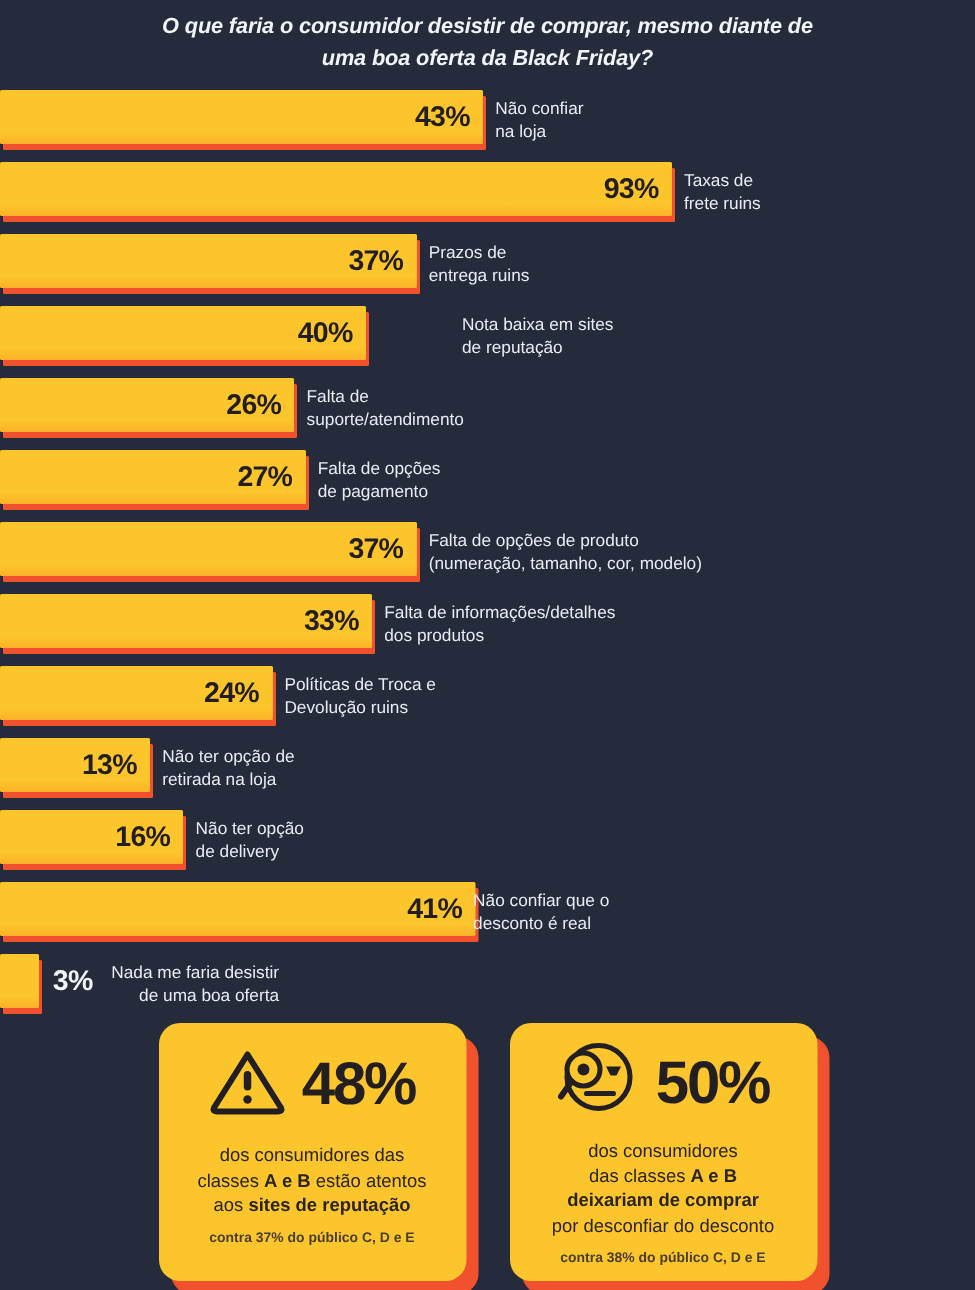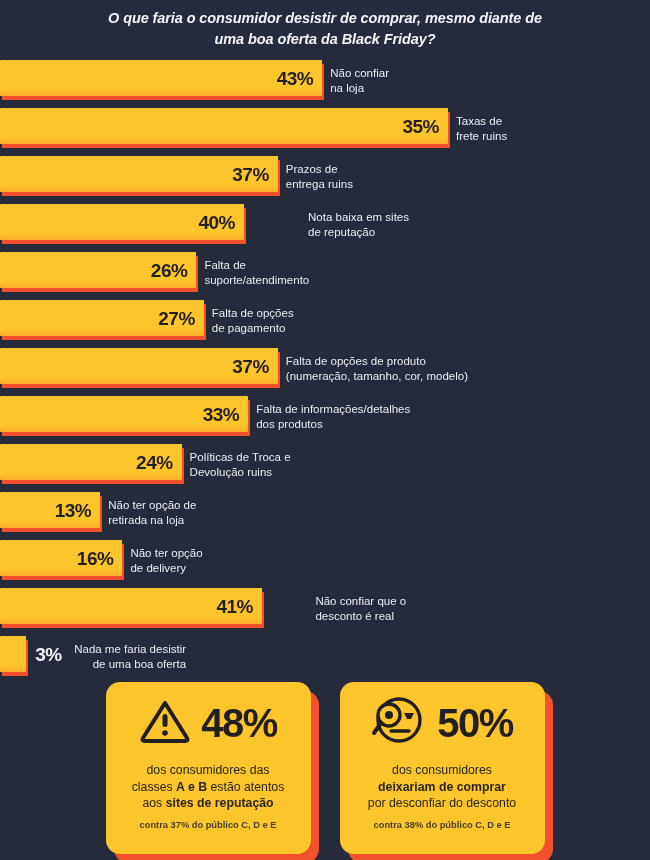--- a/index.html
+++ b/index.html
@@ -179,21 +179,21 @@
           <span class="bar-pct">43%</span>
         </div>
       </div>
       <div class="bar-label" style="left: 330.2px;">Não confiar
 na loja</div>
     </div>
     <div class="bar-row">
       <div class="bar-shell" style="width: 448px;">
         <div class="bar-shadow"></div>
         <div class="bar-fill">
-          <span class="bar-pct">35%</span>
+          <span class="bar-pct">93%</span>
         </div>
       </div>
       <div class="bar-label" style="left: 456px;">Taxas de
 frete ruins</div>
     </div>
     <div class="bar-row">
       <div class="bar-shell" style="width: 277.8px;">
         <div class="bar-shadow"></div>
         <div class="bar-fill">
           <span class="bar-pct">37%</span>
@@ -276,21 +276,21 @@
       <div class="bar-shell" style="width: 122.4px;">
         <div class="bar-shadow"></div>
         <div class="bar-fill">
           <span class="bar-pct">16%</span>
         </div>
       </div>
       <div class="bar-label" style="left: 130.4px;">Não ter opção
 de delivery</div>
     </div>
     <div class="bar-row">
-      <div class="bar-shell" style="width: 262px;">
+      <div class="bar-shell" style="width: 317px;">
         <div class="bar-shadow"></div>
         <div class="bar-fill">
           <span class="bar-pct">41%</span>
         </div>
       </div>
       <div class="bar-label" style="left: 315.4px;">Não confiar que o
 desconto é real</div>
     </div>
     <div class="bar-row">
       <span class="bar-pct-outside" style="left: 35.2px;">3%</span>
@@ -338,20 +338,21 @@
             <circle cx="18" cy="19" r="4" fill="#231f20"></circle>
             <line x1="10" y1="27" x2="3" y2="37" stroke="#231f20" stroke-width="4" stroke-linecap="round"></line>
             <path d="M33 17 L43 17 L40 23 L36 23 Z" fill="#231f20"></path>
             <line x1="20" y1="35" x2="38" y2="35" stroke="#231f20" stroke-width="3.4" stroke-linecap="round"></line>
           </svg>
         </span>
         <span class="card-pct">50%</span>
       </div>
       <div class="card-body">
           <div><span>dos consumidores</span></div>
+          <div><span>das classes </span><b>A e B</b></div>
           <div><b>deixariam de comprar</b></div>
           <div><span>por desconfiar do desconto</span></div>
         </div>
       <div class="card-foot">contra 38% do público C, D e E</div>
     </div>
   </div>
 
 </div>
 
 </body></html>

